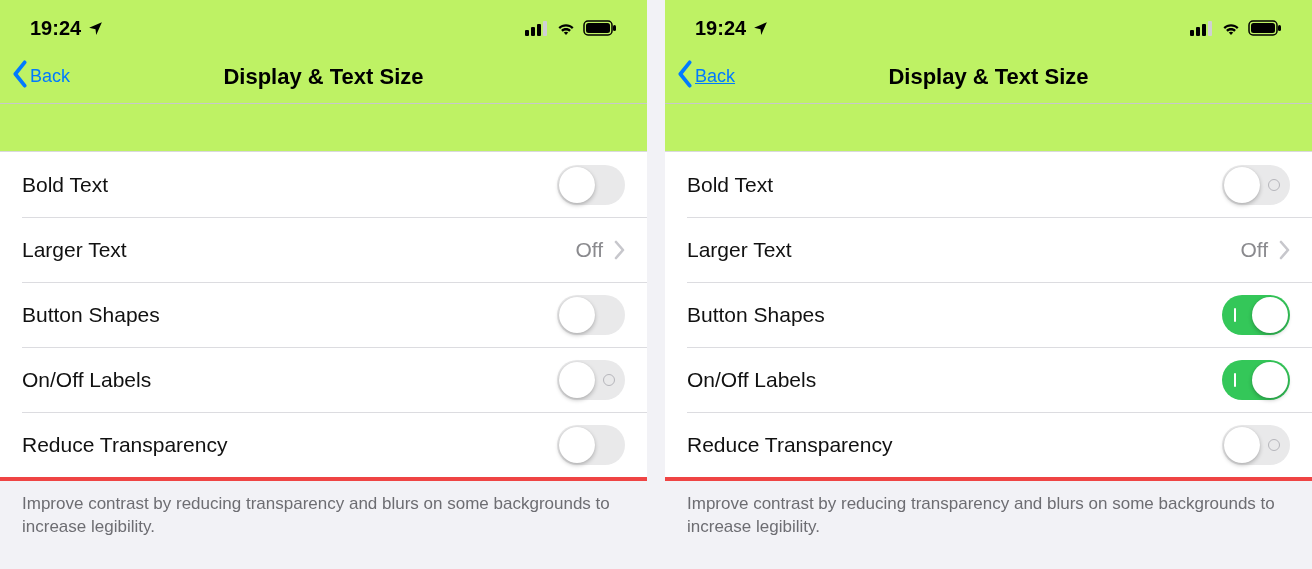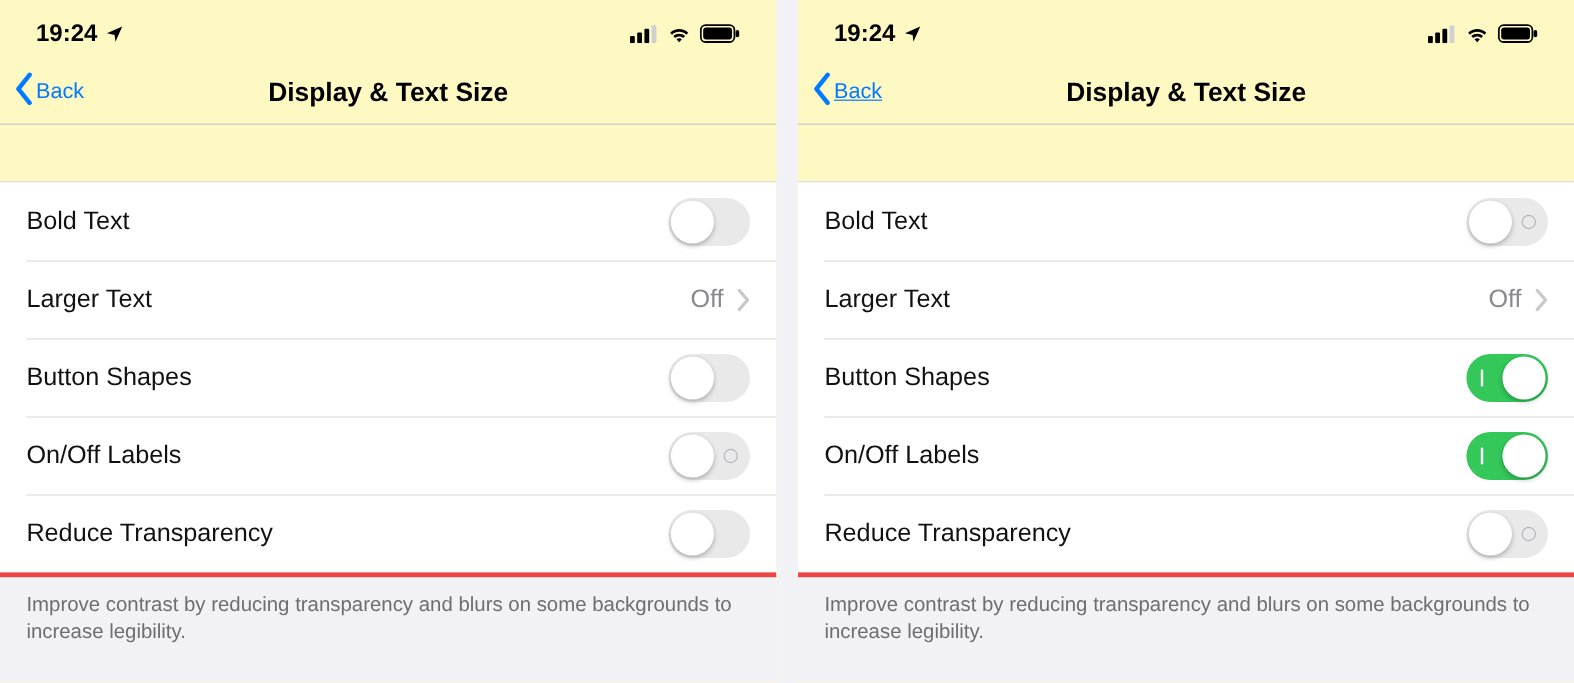--- a/index.html
+++ b/index.html
@@ -7,21 +7,21 @@
     font-family: -apple-system, "Helvetica Neue", Helvetica, Arial, sans-serif;
     background: #f2f2f6;
     width: 1312px;
     height: 569px;
     display: flex;
     gap: 18px;
     padding: 0;
     color: #000;
   }
   .phone {
-    background: #fef9c3;
+    background: #bef264;
     width: 647px;
     height: 569px;
     position: relative;
     overflow: hidden;
   }
   .status-bar {
     height: 50px;
     display: flex;
     align-items: center;
     justify-content: space-between;

